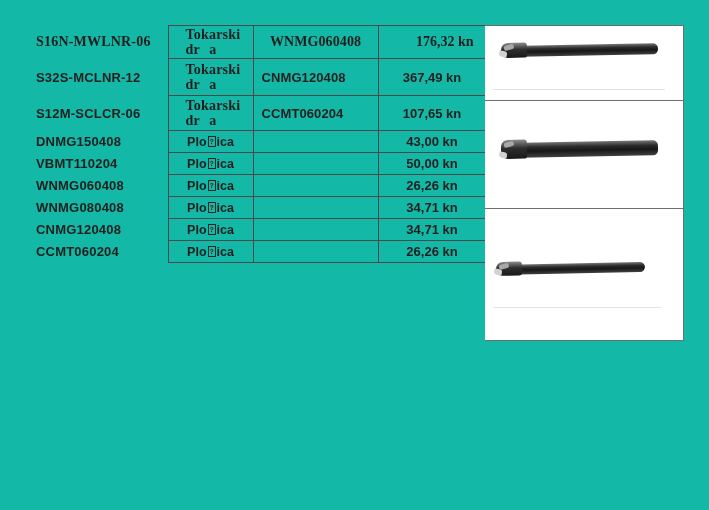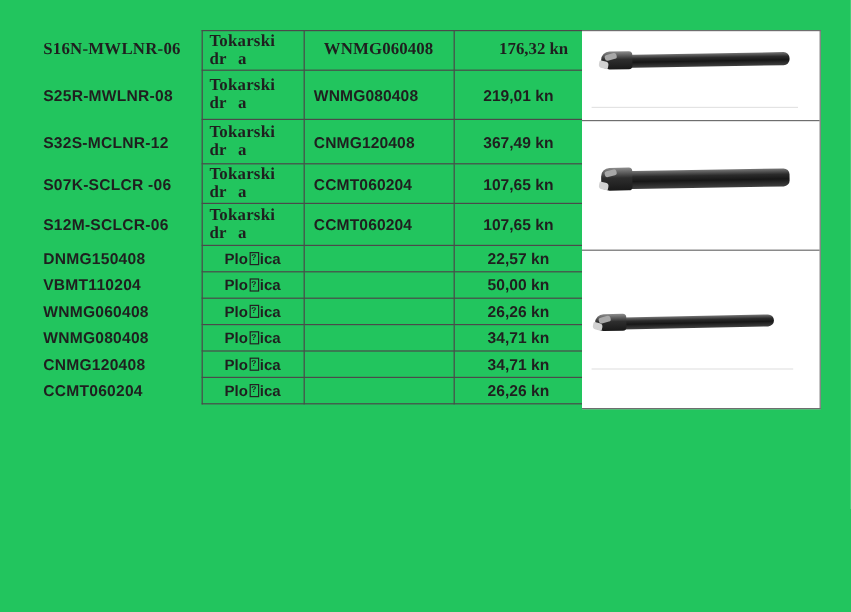--- a/index.html
+++ b/index.html
@@ -1,33 +1,33 @@
 <!DOCTYPE html>
 <html><head>
 <meta charset="utf-8">
 <style>
   * { margin:0; padding:0; box-sizing:border-box; }
   body { background:#ffffff; font-family:"Liberation Sans","DejaVu Sans",sans-serif; }
-  .page { position:relative; width:709px; height:510px; background:#22c55e; overflow:hidden; }
+  .page { position:relative; width:709px; height:510px; background:#14b8a6; overflow:hidden; }
 
   
   table.main { position:absolute; left:0; top:25px; border-collapse:collapse; table-layout:fixed; width:486px; }
   td { vertical-align:middle; color:#1f1f1f; }
   td.bd { border:1px solid #4a4a4a; }
 
   .h33{height:33px} .h41{height:41px} .h36{height:36px} .h37{height:37px}
   .h35{height:35px} .h31{height:31px} .h22{height:22px}
 
   .c-code { font-weight:bold; font-size:13px; padding-left:36px; letter-spacing:.2px;
             font-family:"Liberation Sans","DejaVu Sans",sans-serif; }
   tr.serif .c-code { font-family:"Liberation Serif","DejaVu Serif",serif; font-size:14px; }
 
   .c-type { font-family:"Liberation Serif","DejaVu Serif",serif; font-weight:bold; font-size:14px;
             line-height:15px; padding:1px 2px 1px 6px; letter-spacing:.2px; }
-  .c-type .tline { display:block; }
+  .c-type .tline { display:block;margin-left:11px; }
   .c-type .t2 { word-spacing:6px;font-family:Liberation Serif, serif; }
 
   .c-type-ins { font-weight:bold; font-size:12.5px; text-align:center; padding:0; }
 
   .c-insert { font-weight:bold; font-size:13px; padding-left:8px; letter-spacing:.1px; }
   tr.serif .c-insert { font-family:"Liberation Serif","DejaVu Serif",serif; font-size:14px;
                        text-align:center; padding-left:0; }
 
   .c-price { font-weight:bold; font-size:13px; text-align:center; }
   tr.serif .c-price { font-family:"Liberation Serif","DejaVu Serif",serif; font-size:14px;
@@ -77,69 +77,51 @@
         <tr class="serif h33">
       <td class="c-code">S16N-MWLNR-06</td>
       <td class="c-type bd">
         <span class="tline">Tokarski</span>
         <span class="tline t2">dr a</span>
       </td>
       <td class="c-insert bd">WNMG060408</td>
       <td class="c-price bd">176,32 kn</td>
     </tr>
 
-    <tr class="h41">
-      <td class="c-code">S25R-MWLNR-08</td>
-      <td class="c-type bd">
-        <span class="tline">Tokarski</span>
-        <span class="tline t2">dr a</span>
-      </td>
-      <td class="c-insert bd">WNMG080408</td>
-      <td class="c-price bd">219,01 kn</td>
-    </tr>
 
 
     <tr class="h37">
       <td class="c-code">S32S-MCLNR-12</td>
       <td class="c-type bd">
         <span class="tline">Tokarski</span>
         <span class="tline t2">dr a</span>
       </td>
       <td class="c-insert bd">CNMG120408</td>
       <td class="c-price bd">367,49 kn</td>
     </tr>
 
 
-    <tr class="h33">
-      <td class="c-code">S07K-SCLCR -06</td>
-      <td class="c-type bd">
-        <span class="tline">Tokarski</span>
-        <span class="tline t2">dr a</span>
-      </td>
-      <td class="c-insert bd">CCMT060204</td>
-      <td class="c-price bd">107,65 kn</td>
-    </tr>
 
 
 
     <tr class="h35">
       <td class="c-code">S12M-SCLCR-06</td>
       <td class="c-type bd">
         <span class="tline">Tokarski</span>
         <span class="tline t2">dr a</span>
       </td>
       <td class="c-insert bd">CCMT060204</td>
       <td class="c-price bd">107,65 kn</td>
     </tr>
 
     <tr class="h22">
       <td class="c-code">DNMG150408</td>
       <td class="c-type-ins bd"><span>Plo</span><span class="tofu">?</span><span>ica</span></td>
       <td class="c-insert bd"></td>
-      <td class="c-price bd">22,57 kn</td>
+      <td class="c-price bd">43,00 kn</td>
     </tr>
 
     <tr class="h22">
       <td class="c-code">VBMT110204</td>
       <td class="c-type-ins bd"><span>Plo</span><span class="tofu">?</span><span>ica</span></td>
       <td class="c-insert bd"></td>
       <td class="c-price bd">50,00 kn</td>
     </tr>
 
     <tr class="h22">

